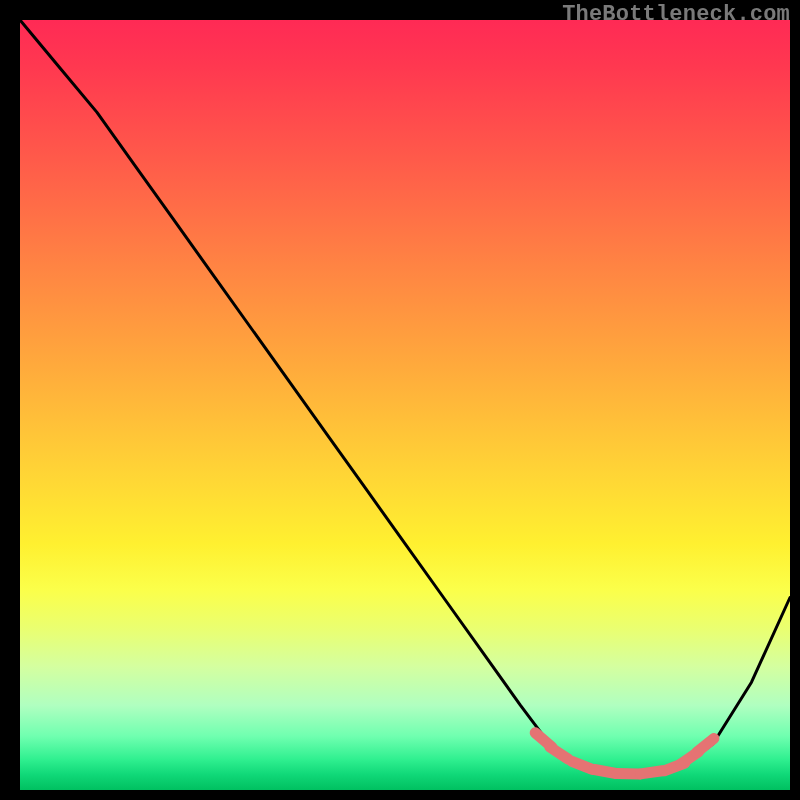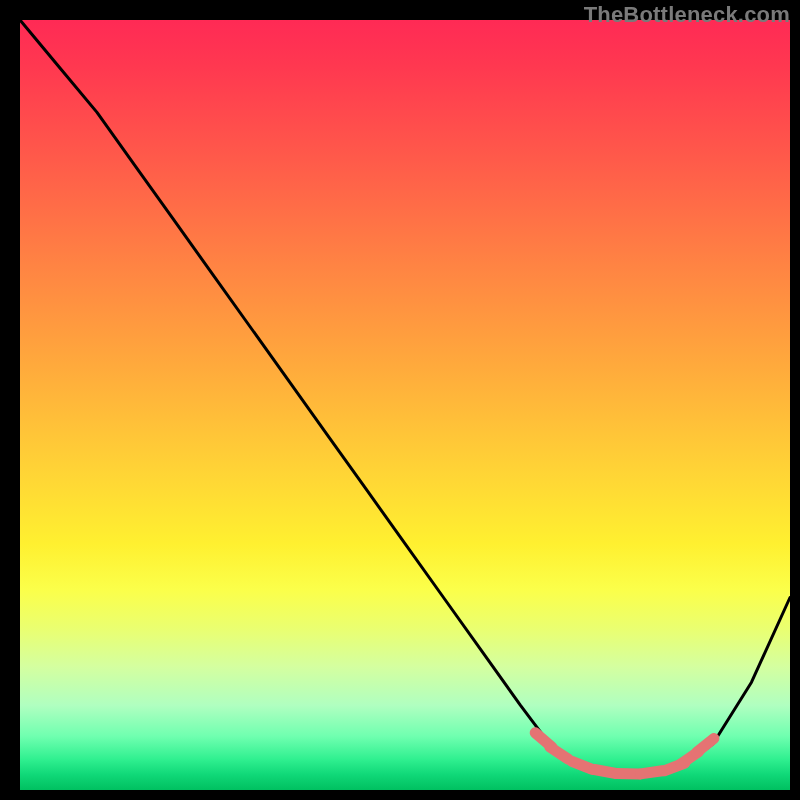--- a/index.html
+++ b/index.html
@@ -36,21 +36,21 @@
       #70ffb0 93%,
       #30f090 96%,
       #10d878 98%,
       #00c060 100%
     );
   }
   .watermark {
     position: absolute;
     top: 2px;
     right: 10px;
-    font-family: Liberation Sans, sans-serif;
+    font-family: Liberation Mono, monospace;
     font-size: 22px;
     font-weight: 600;
     color: #7a7a7a;
     letter-spacing: 0.2px;
   }
   svg.curve {
     position: absolute;
     left: 0;
     top: 0;
     width: 800px;

